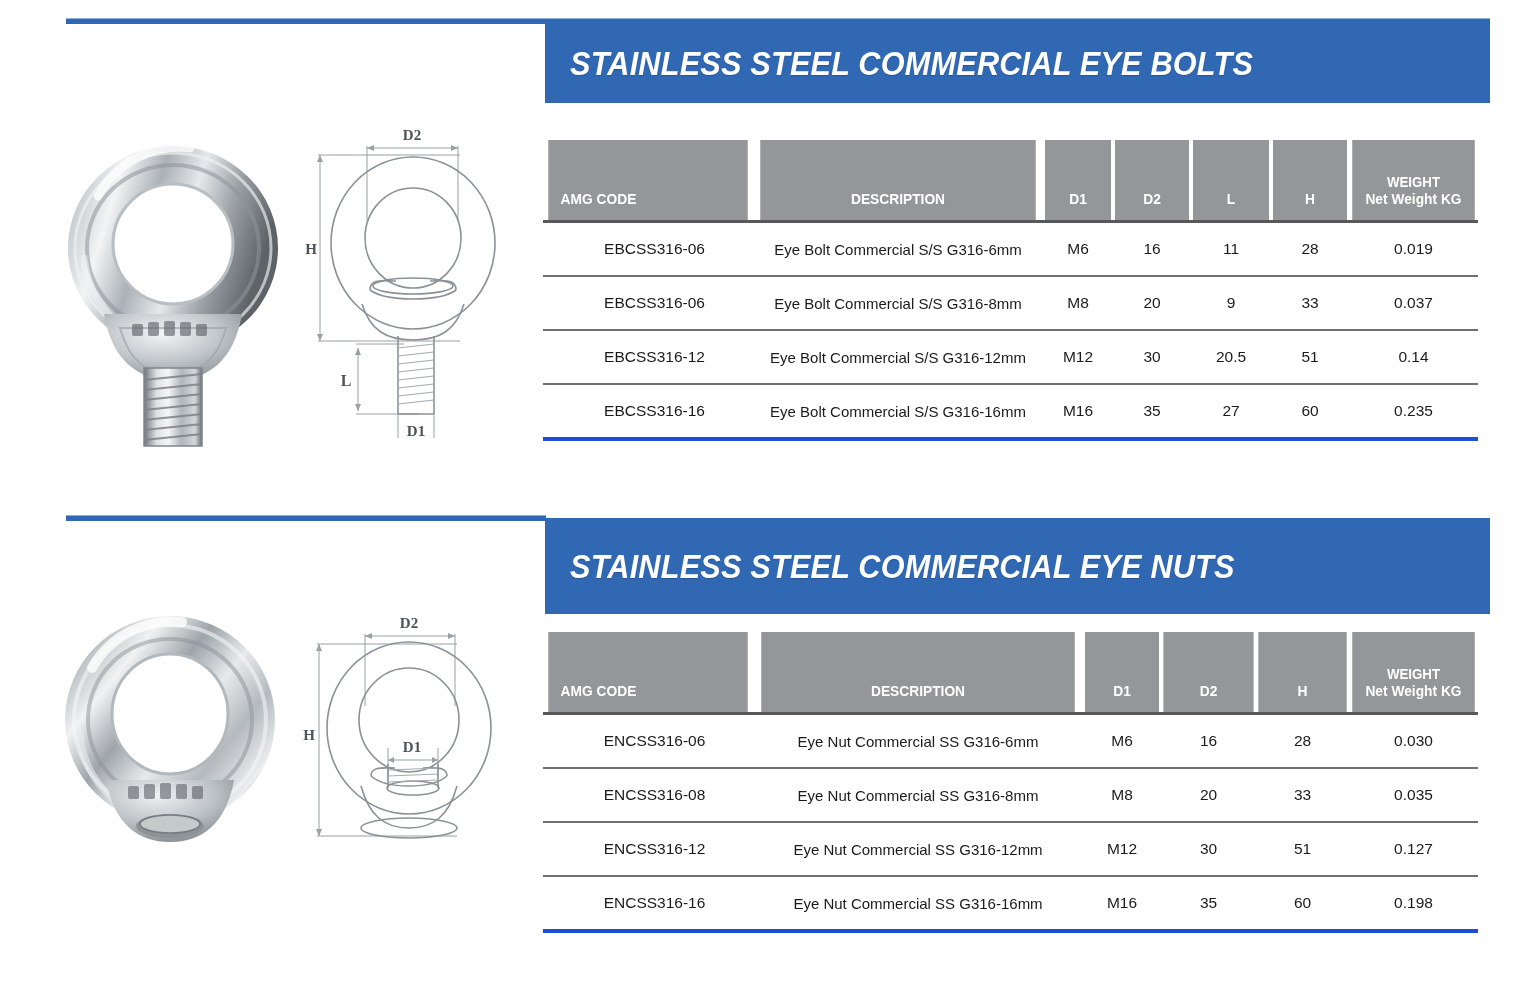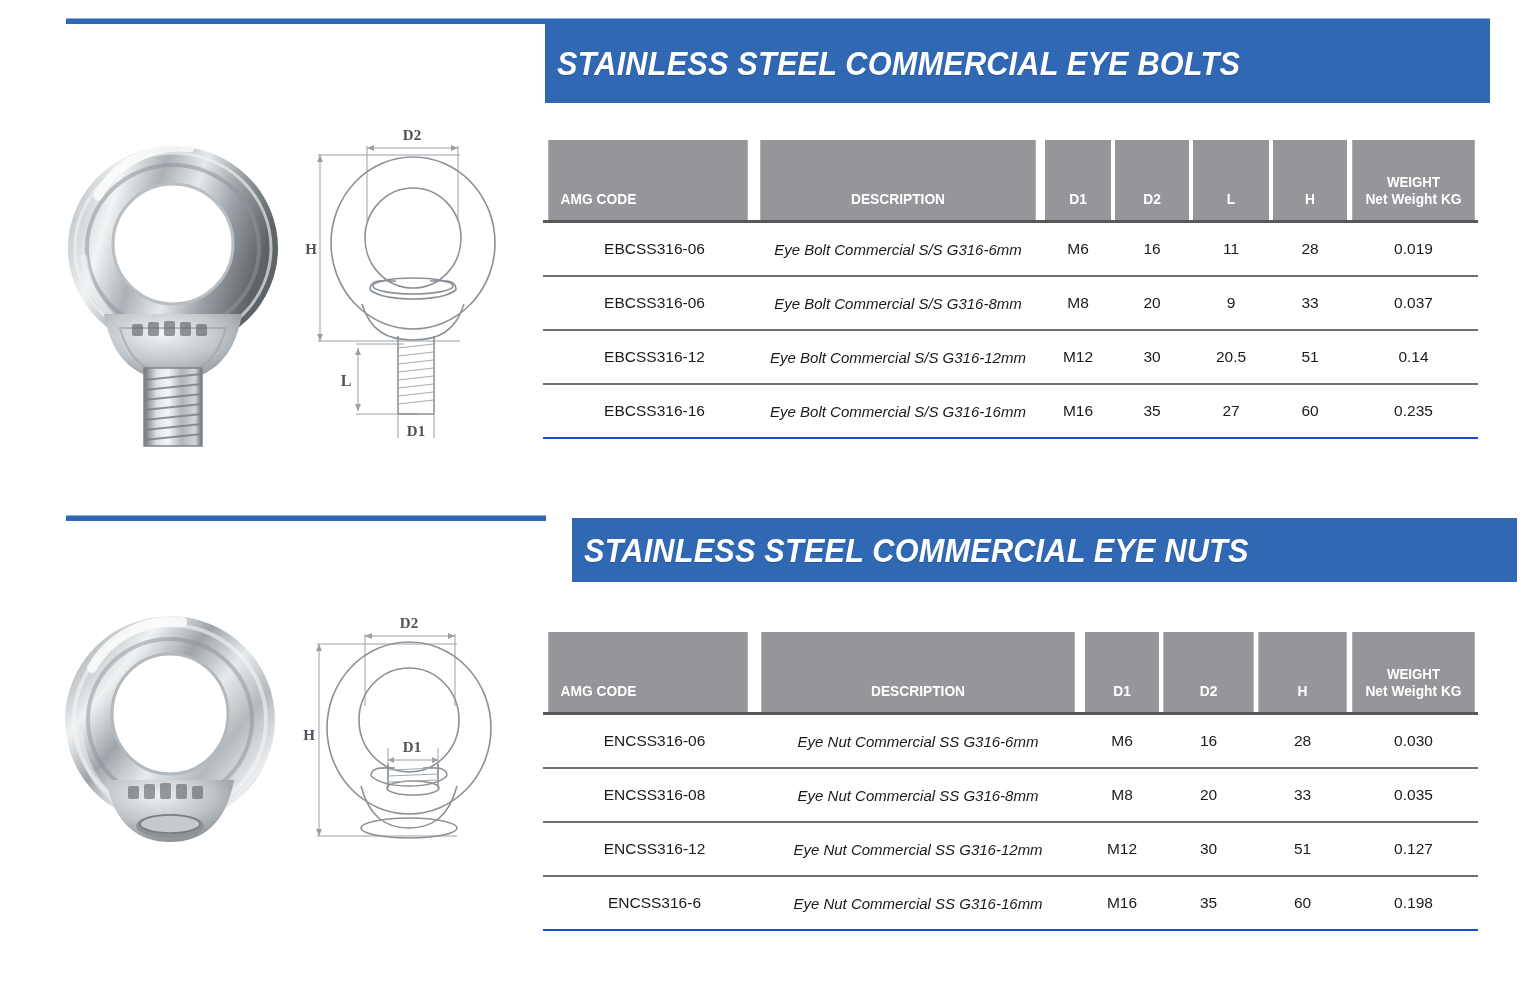--- a/index.html
+++ b/index.html
@@ -34,36 +34,36 @@
   #rule-top    { left: 66px; top: 18px;  width: 1424px; }
   #rule-middle { left: 66px; top: 515px; width: 480px; }
 
   
   .title-bar {
     position: absolute;
     background: #3068b4;
     display: flex;
     align-items: center;
     box-sizing: border-box;
-    padding-left: 12px;
+    padding-left: 25px;
   }
   .title-bar .title-text {
     color: #ffffff;
     font-style: italic;
     font-weight: bold;
     font-size: 33px;
     letter-spacing: 0.2px;
     line-height: 1;
     white-space: nowrap;
     transform: scaleX(0.93);
     transform-origin: left center;
     text-shadow: 0 1px 1px rgba(0,0,0,0.18);
   }
   #title-bar-bolts { left: 545px; top: 23px;  width: 945px; height: 80px; }
-  #title-bar-nuts  { left: 572px; top: 518px; width: 945px; height: 64px; }
+  #title-bar-nuts  { left: 545px; top: 518px; width: 945px; height: 96px; }
 
   
   .figure-area { position: absolute; }
   #figure-bolts { left: 60px; top: 118px; width: 465px; height: 330px; }
   #figure-nuts  { left: 60px; top: 608px; width: 465px; height: 300px; }
 
   .photo, .drawing {
     position: absolute;
     top: 0;
   }
@@ -109,24 +109,23 @@
     color: #1a1a1a;
     padding: 0;
     white-space: nowrap;
   }
   .spec-table tbody td.col-code {
     text-align: center;
     padding-left: 13px;
   }
   .spec-table tbody td.col-desc {
     font-size: 15px;
-    font-style: italic;
   }
   .spec-table tbody tr:last-child td {
-    border-bottom: 2px solid #1d4ed8;
+    border-bottom: 4px solid #1d4ed8;
   }
 </style>
 </head>
 <body>
 
 <div class="page">
 
   <div class="accent-rule" id="rule-top"></div>
 
   <div class="title-bar" id="title-bar-bolts">
@@ -471,21 +470,21 @@
         </tr>
         <tr>
           <td class="col-code">ENCSS316-12</td>
           <td class="col-desc">Eye Nut Commercial SS G316-12mm</td>
           <td>M12</td>
           <td>30</td>
           <td>51</td>
           <td>0.127</td>
         </tr>
         <tr>
-          <td class="col-code">ENCSS316-6</td>
+          <td class="col-code">ENCSS316-16</td>
           <td class="col-desc">Eye Nut Commercial SS G316-16mm</td>
           <td>M16</td>
           <td>35</td>
           <td>60</td>
           <td>0.198</td>
         </tr>
       </tbody>
   </table>
 
 </div>

